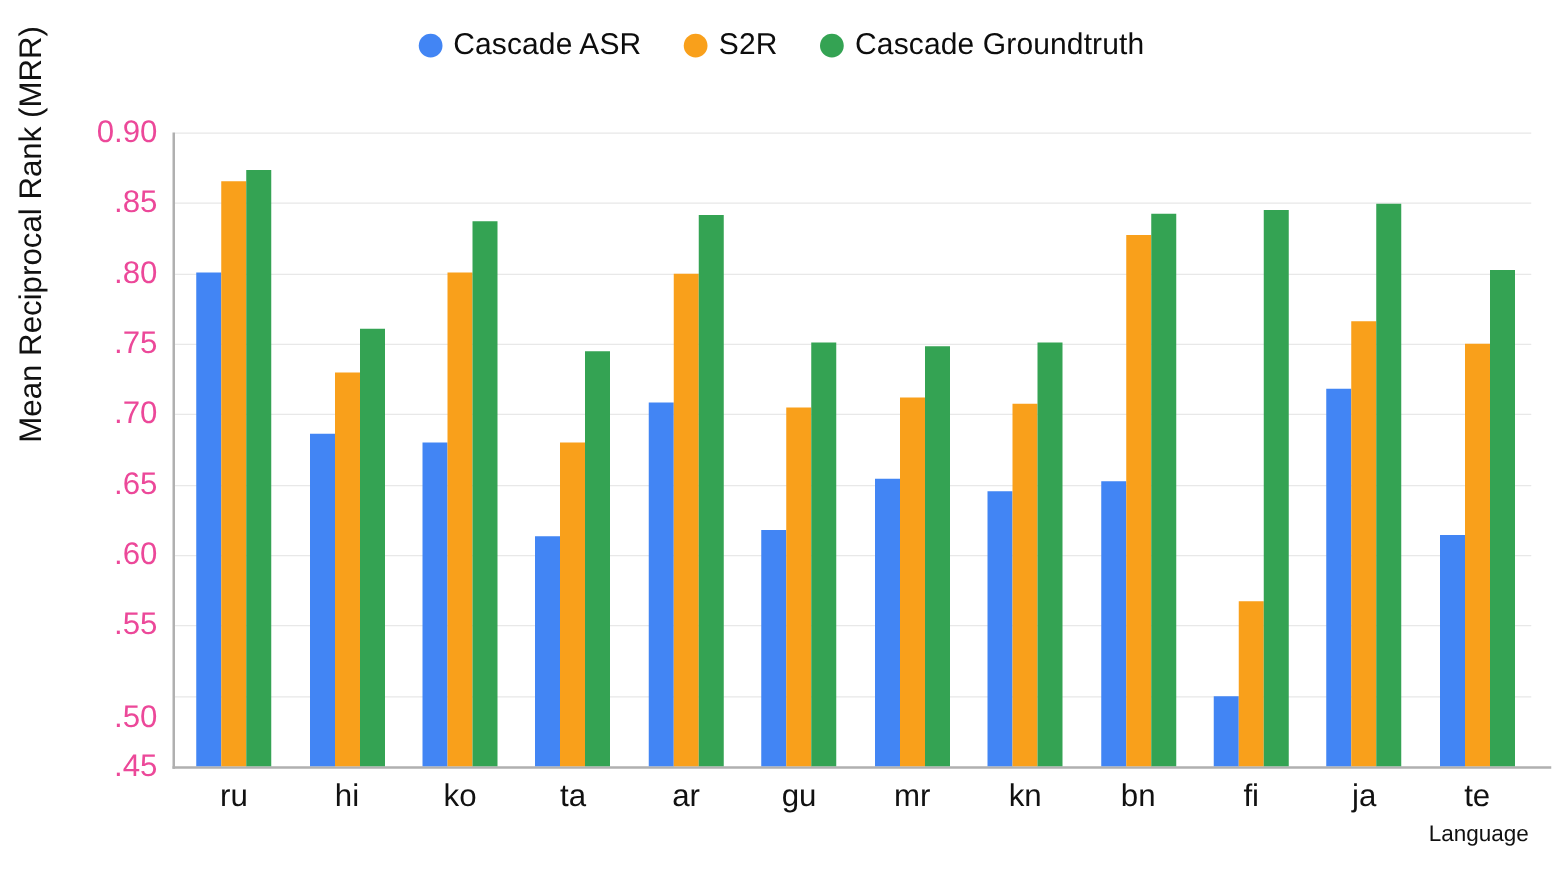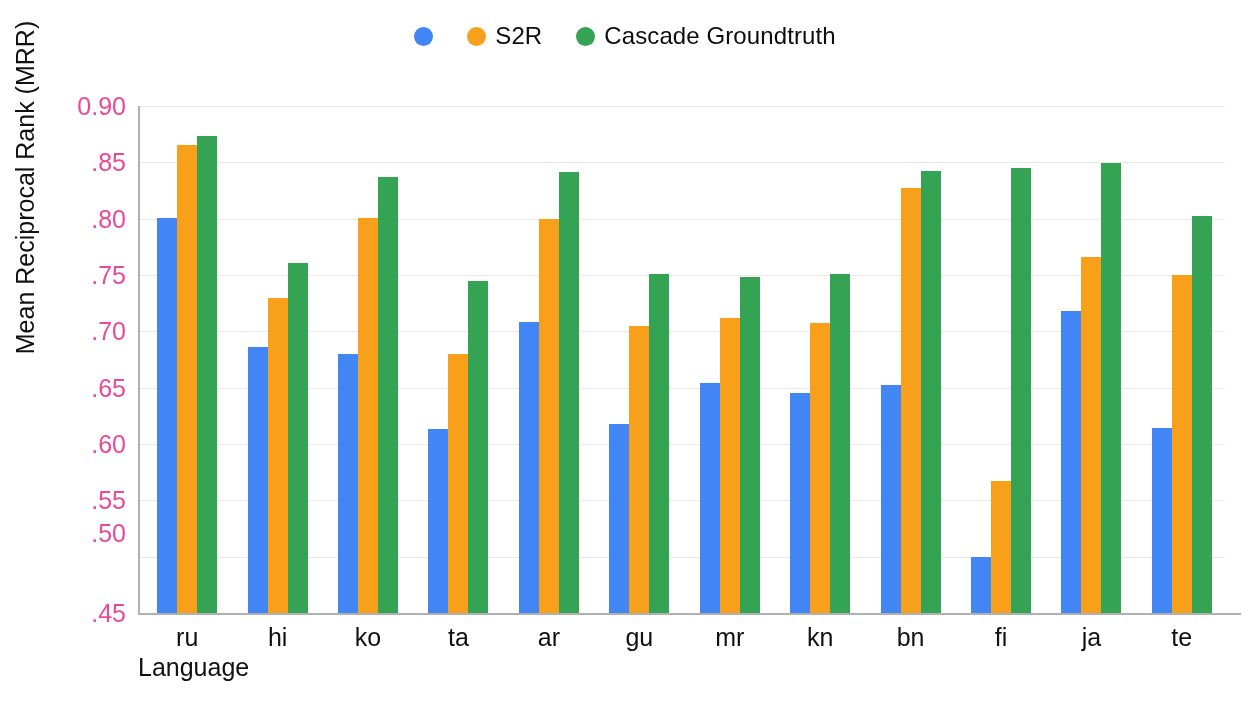--- a/index.html
+++ b/index.html
@@ -125,55 +125,56 @@
     line-height: 25px;
     color: #111111;
   }
 
   
   #xlabel {
     position: absolute;
     left: 138px;
     top: 655px;
     width: 1085px;
-    text-align: left;
-    font-size: 25px;
+    text-align: right;
+    font-size: 18px;
     line-height: 25px;
     color: #111111;
   }
 </style>
 </head>
 <body>
 
 <div id="figure">
 
   <div id="legend">
       <div class="legend-item">
         <span class="legend-swatch" style="background: rgb(66, 133, 244);"></span>
+        <span class="legend-label">Cascade ASR</span>
       </div>
       <div class="legend-item">
         <span class="legend-swatch" style="background: rgb(249, 160, 27);"></span>
         <span class="legend-label">S2R</span>
       </div>
       <div class="legend-item">
         <span class="legend-swatch" style="background: rgb(52, 163, 83);"></span>
         <span class="legend-label">Cascade Groundtruth</span>
       </div>
     </div>
 
   <div id="yticks">
       <div class="ytick-label" style="top: 0px;">0.90</div>
       <div class="ytick-label" style="top: 56.3333px;">.85</div>
       <div class="ytick-label" style="top: 112.667px;">.80</div>
       <div class="ytick-label" style="top: 169px;">.75</div>
       <div class="ytick-label" style="top: 225.333px;">.70</div>
       <div class="ytick-label" style="top: 281.667px;">.65</div>
       <div class="ytick-label" style="top: 338px;">.60</div>
       <div class="ytick-label" style="top: 394.333px;">.55</div>
-      <div class="ytick-label" style="top: 427px;">.50</div>
+      <div class="ytick-label" style="top: 468px;">.50</div>
       <div class="ytick-label" style="top: 507px;">.45</div>
     </div>
 
   <div id="ylabel">Mean Reciprocal Rank (MRR)</div>
 
   <div id="plot">
       <div class="gridline" style="top: 0px;"></div>
       <div class="gridline" style="top: 56.3333px;"></div>
       <div class="gridline" style="top: 112.667px;"></div>
       <div class="gridline" style="top: 169px;"></div>

